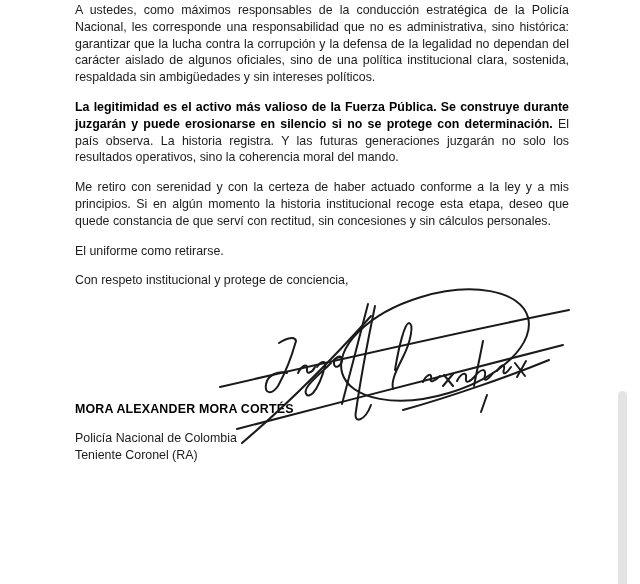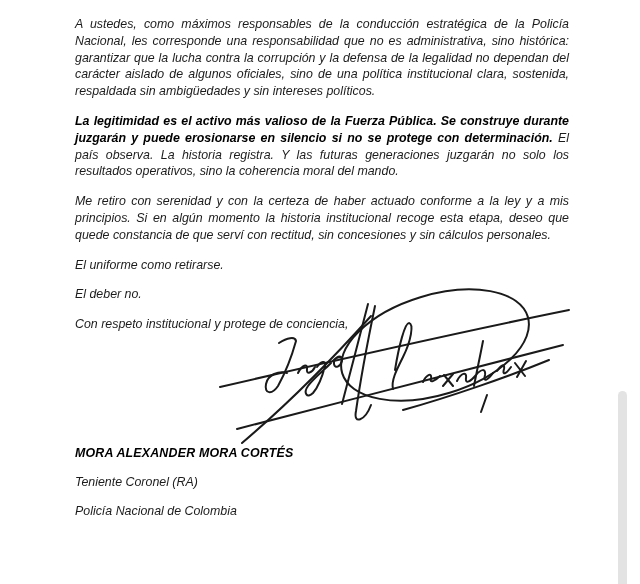--- a/index.html
+++ b/index.html
@@ -5,21 +5,21 @@
   html, body { margin: 0; padding: 0; background: #ffffff; }
   .page {
     position: relative;
     width: 640px;
     height: 584px;
     background: #ffffff;
     overflow: hidden;
     font-family: "Liberation Sans", sans-serif;
     color: #1c1c1c;
   }
-  .content { padding: 16px 71px 0 75px; font-style: italic; }
+  .content { padding: 2px 71px 0 75px; }
   .body-text {
     margin: 0 0 13px 0;
     font-size: 12.4px;
     line-height: 16.8px;
     color: #1c1c1c;
   }
   .justified { text-align: justify; text-justify: inter-word; }
   .body-text strong { color: #000000; font-weight: bold; }
   .sig-spacer { height: 99px; }
   .name-line {
@@ -55,31 +55,30 @@
   <div class="content">
 
     <p class="body-text justified">A ustedes, como máximos responsables de la conducción estratégica de la Policía Nacional, les corresponde una responsabilidad que no es administrativa, sino histórica: garantizar que la lucha contra la corrupción y la defensa de la legalidad no dependan del carácter aislado de algunos oficiales, sino de una política institucional clara, sostenida, respaldada sin ambigüedades y sin intereses políticos.</p>
 
     <p class="body-text justified"><strong>La legitimidad es el activo más valioso de la Fuerza Pública. Se construye durante juzgarán y puede erosionarse en silencio si no se protege con determinación.</strong><span> El país observa. La historia registra. Y las futuras generaciones juzgarán no solo los resultados operativos, sino la coherencia moral del mando.</span></p>
 
     <p class="body-text justified">Me retiro con serenidad y con la certeza de haber actuado conforme a la ley y a mis principios. Si en algún momento la historia institucional recoge esta etapa, deseo que quede constancia de que serví con rectitud, sin concesiones y sin cálculos personales.</p>
 
     <p class="body-text">El uniforme como retirarse.</p>
 
-    <p class="body-text">El deber no.</p>
 
     <p class="body-text">Con respeto institucional y protege de conciencia,</p>
 
     <div class="sig-spacer"></div>
 
     <p class="body-text name-line">MORA ALEXANDER MORA CORTÉS</p>
 
+    <p class="body-text inst-line">Policía Nacional de Colombia</p>
+
     <p class="body-text rank-line">Teniente Coronel (RA)</p>
-
-    <p class="body-text inst-line">Policía Nacional de Colombia</p>
   </div>
 
   <svg class="signature-svg" viewBox="0 0 390 166" xmlns="http://www.w3.org/2000/svg" aria-hidden="true">
     <g fill="none" stroke="#1a1a1a" stroke-width="2" stroke-linecap="round" stroke-linejoin="round">
 
       <ellipse cx="240" cy="62" rx="97" ry="50" transform="rotate(-17 240 62)"></ellipse>
 
       <path d="M25,104 C120,82 280,46 374,27"></path>
 
       <path d="M42,146 C150,118 290,82 368,62"></path>

